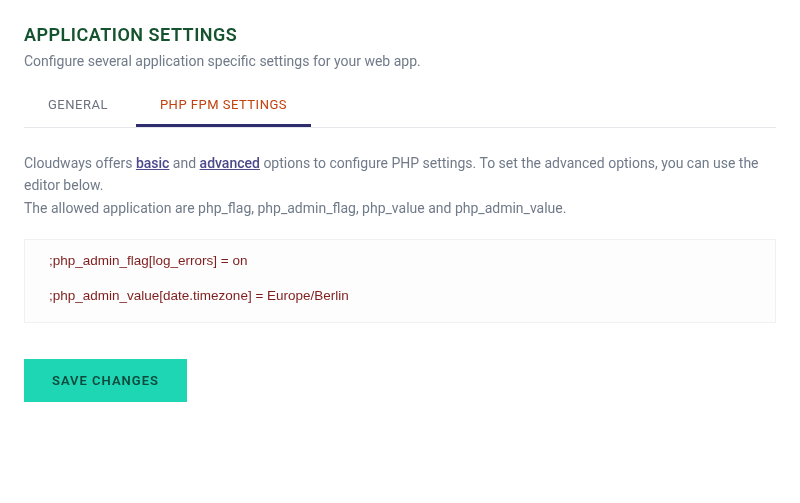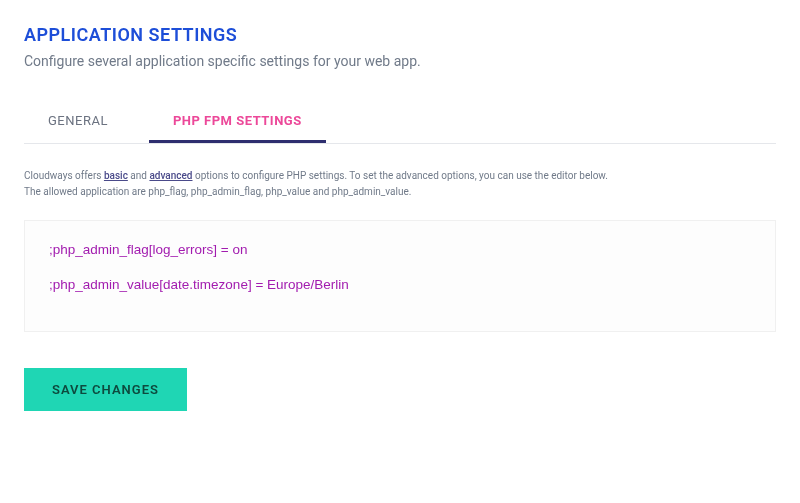--- a/index.html
+++ b/index.html
@@ -10,80 +10,80 @@
     body {
       font-family: -apple-system, BlinkMacSystemFont, "Segoe UI", Roboto, "Helvetica Neue", Arial, sans-serif;
       background: #ffffff;
       padding: 24px;
       width: 800px;
       color: #6b7280;
     }
     .page-title {
       font-size: 18px;
       font-weight: 600;
-      color: #1d4ed8;
+      color: #14532d;
       letter-spacing: 0.5px;
       margin-bottom: 8px;
     }
     .page-subtitle {
       font-size: 14px;
       color: #707a89;
-      margin-bottom: 32px;
+      margin-bottom: 16px;
     }
     .tabs {
       display: flex;
-      gap: 17px;
+      gap: 4px;
       border-bottom: 1px solid #e5e7eb;
       margin-bottom: 24px;
     }
     .tab {
       padding: 12px 24px;
       font-size: 13px;
       letter-spacing: 0.5px;
       color: #6b7280;
       cursor: pointer;
       border-bottom: 3px solid transparent;
       background: none;
       border-top: none;
       border-left: none;
       border-right: none;
       font-family: inherit;
     }
     .tab.active {
-      color: #ec4899;
+      color: #c2410c;
       border-bottom-color: #2e2e6f;
-      font-weight: 700;
+      font-weight: 400;
     }
     .description {
-      font-size: 10px;
+      font-size: 14px;
       color: #707a89;
       line-height: 1.6;
       margin-bottom: 20px;
       margin-top: 8px;
     }
     .description a {
       color: #4a4a8a;
       text-decoration: underline;
       font-weight: 500;
     }
     .editor-box {
       background: #fdfdfd;
       border: 1px solid #f0f0f0;
-      padding: 20px 24px;
+      padding: 12px 24px;
       font-family: Arial, Helvetica, sans-serif;
       font-size: 13.5px;
-      color: #a21caf;
+      color: #7f1d1d;
       line-height: 1.4;
       margin-bottom: 36px;
     }
     .editor-line {
       margin-bottom: 16px;
     }
     .editor-line:last-child {
-      margin-bottom: 16px;
+      margin-bottom: 4px;
     }
     .save-btn {
       background: #1fd6b4;
       border: none;
       color: #0d4a3e;
       font-size: 13px;
       font-weight: 600;
       letter-spacing: 1px;
       padding: 14px 28px;
       cursor: pointer;

